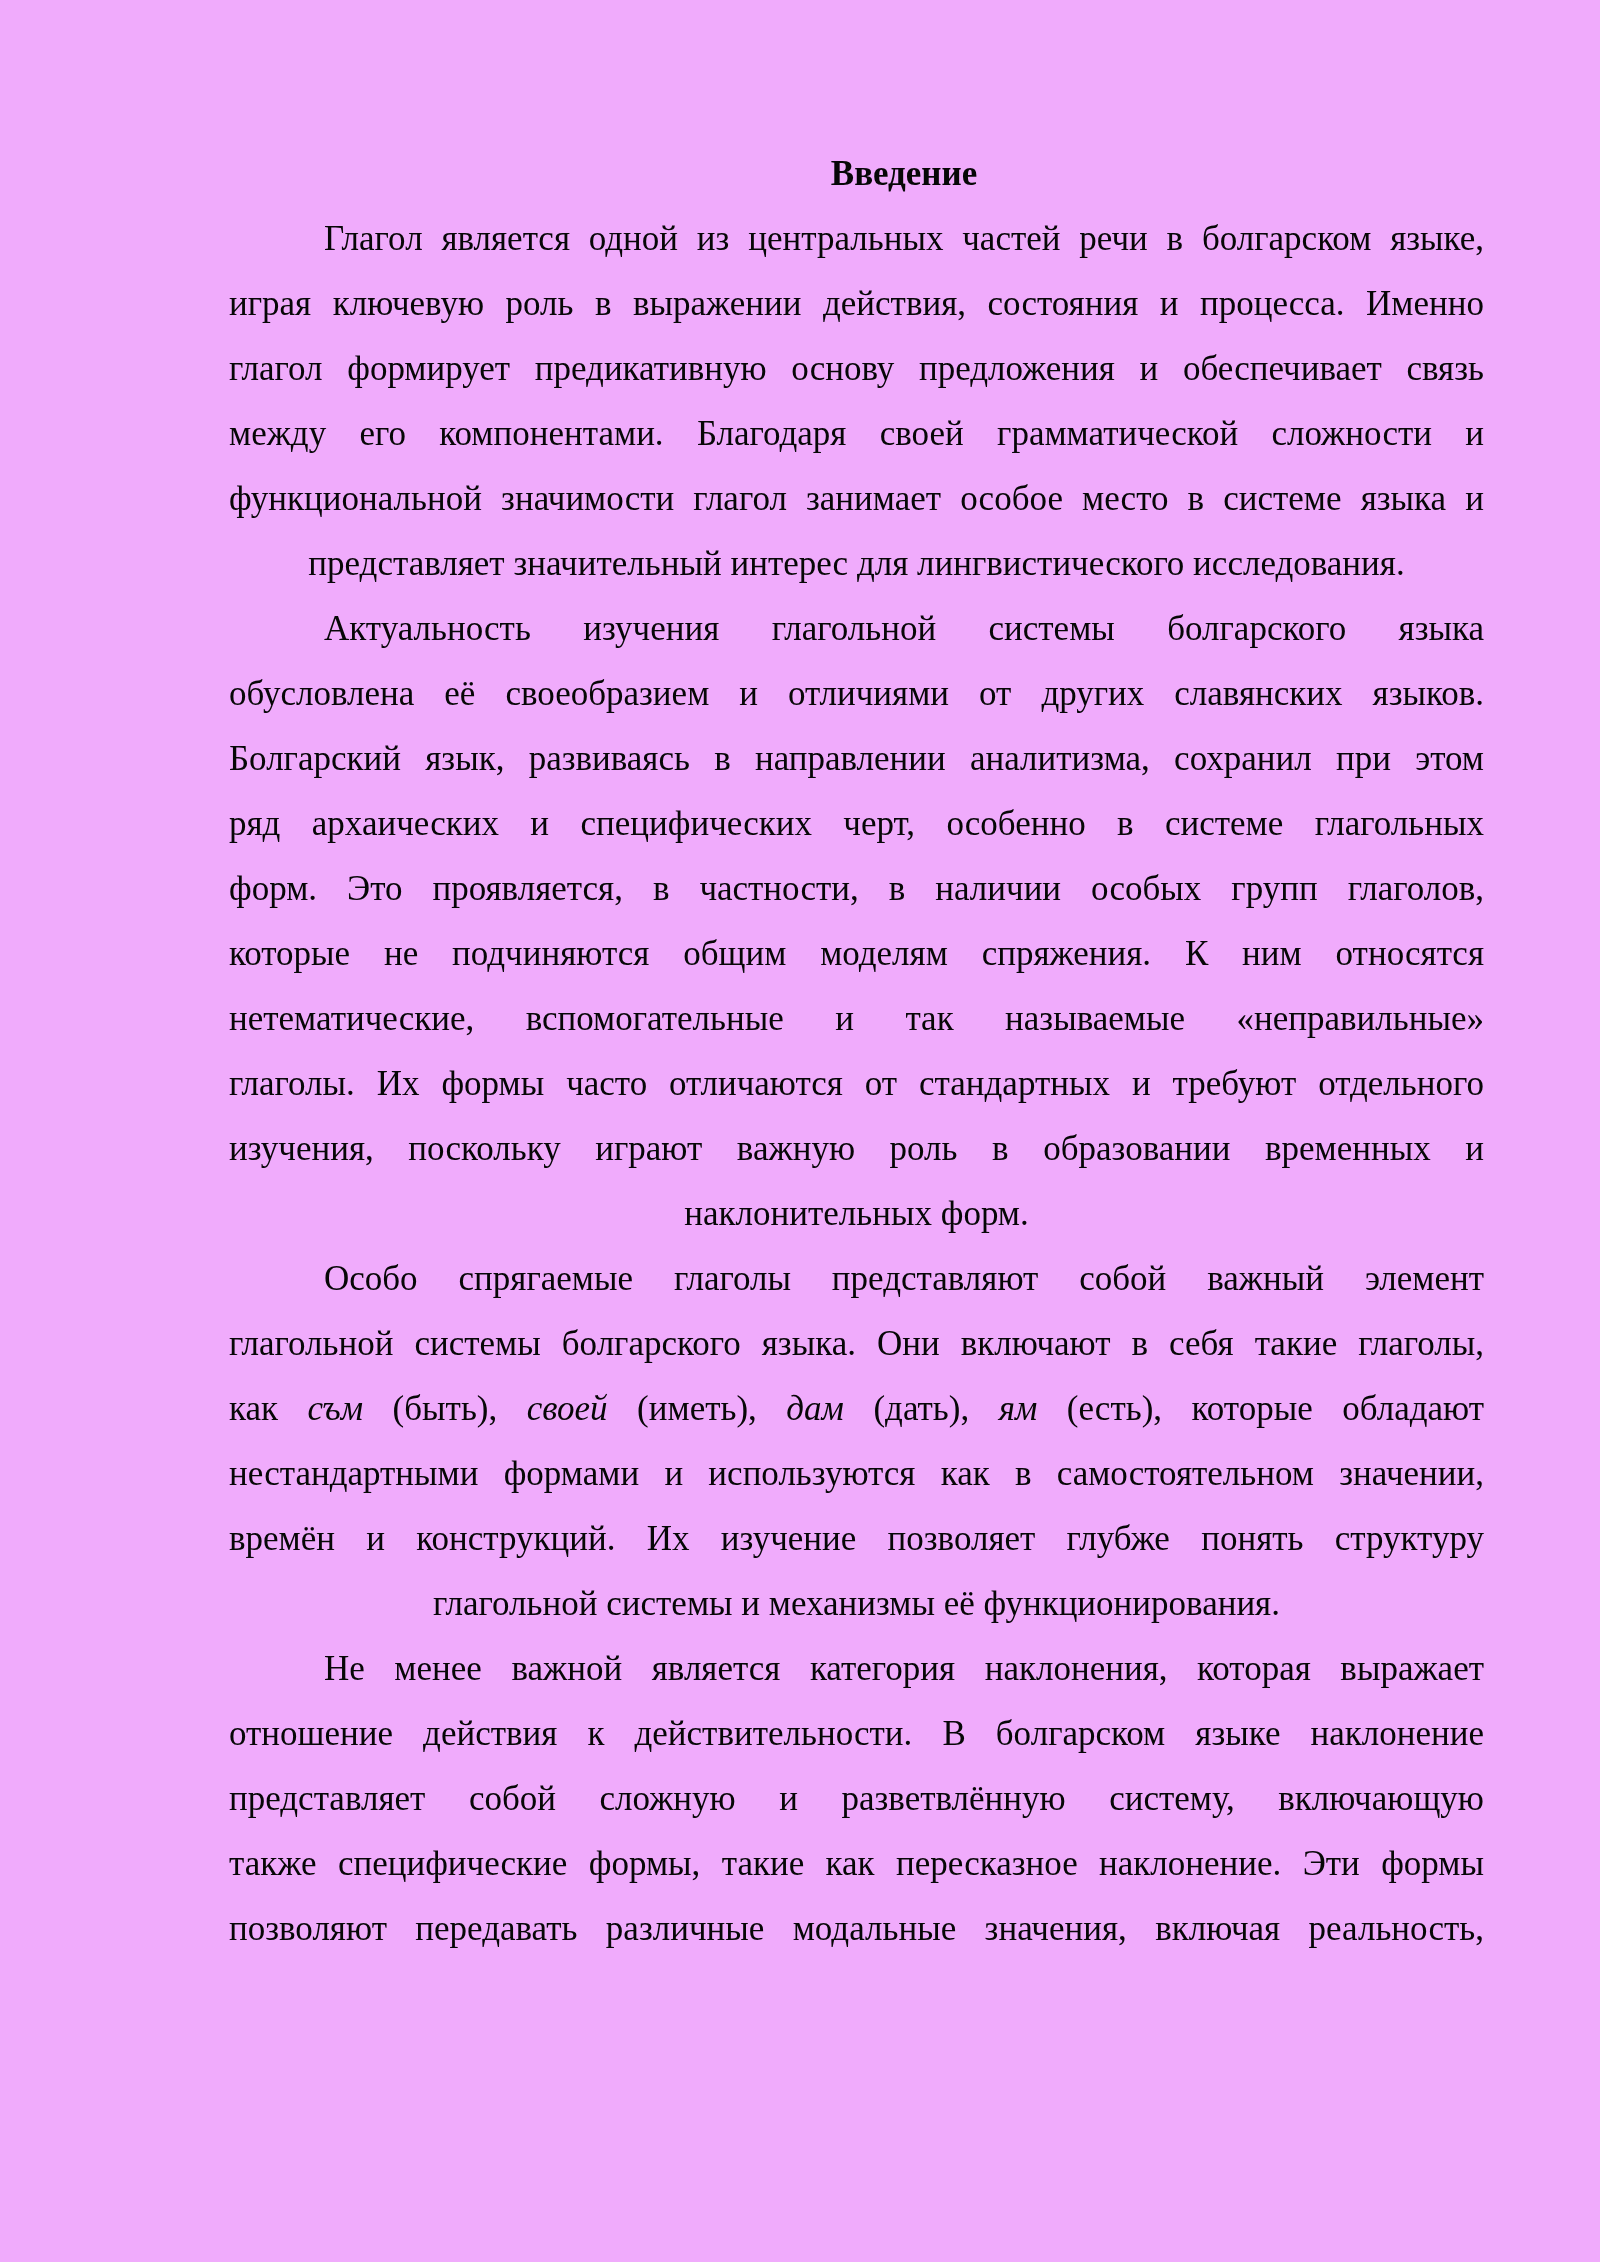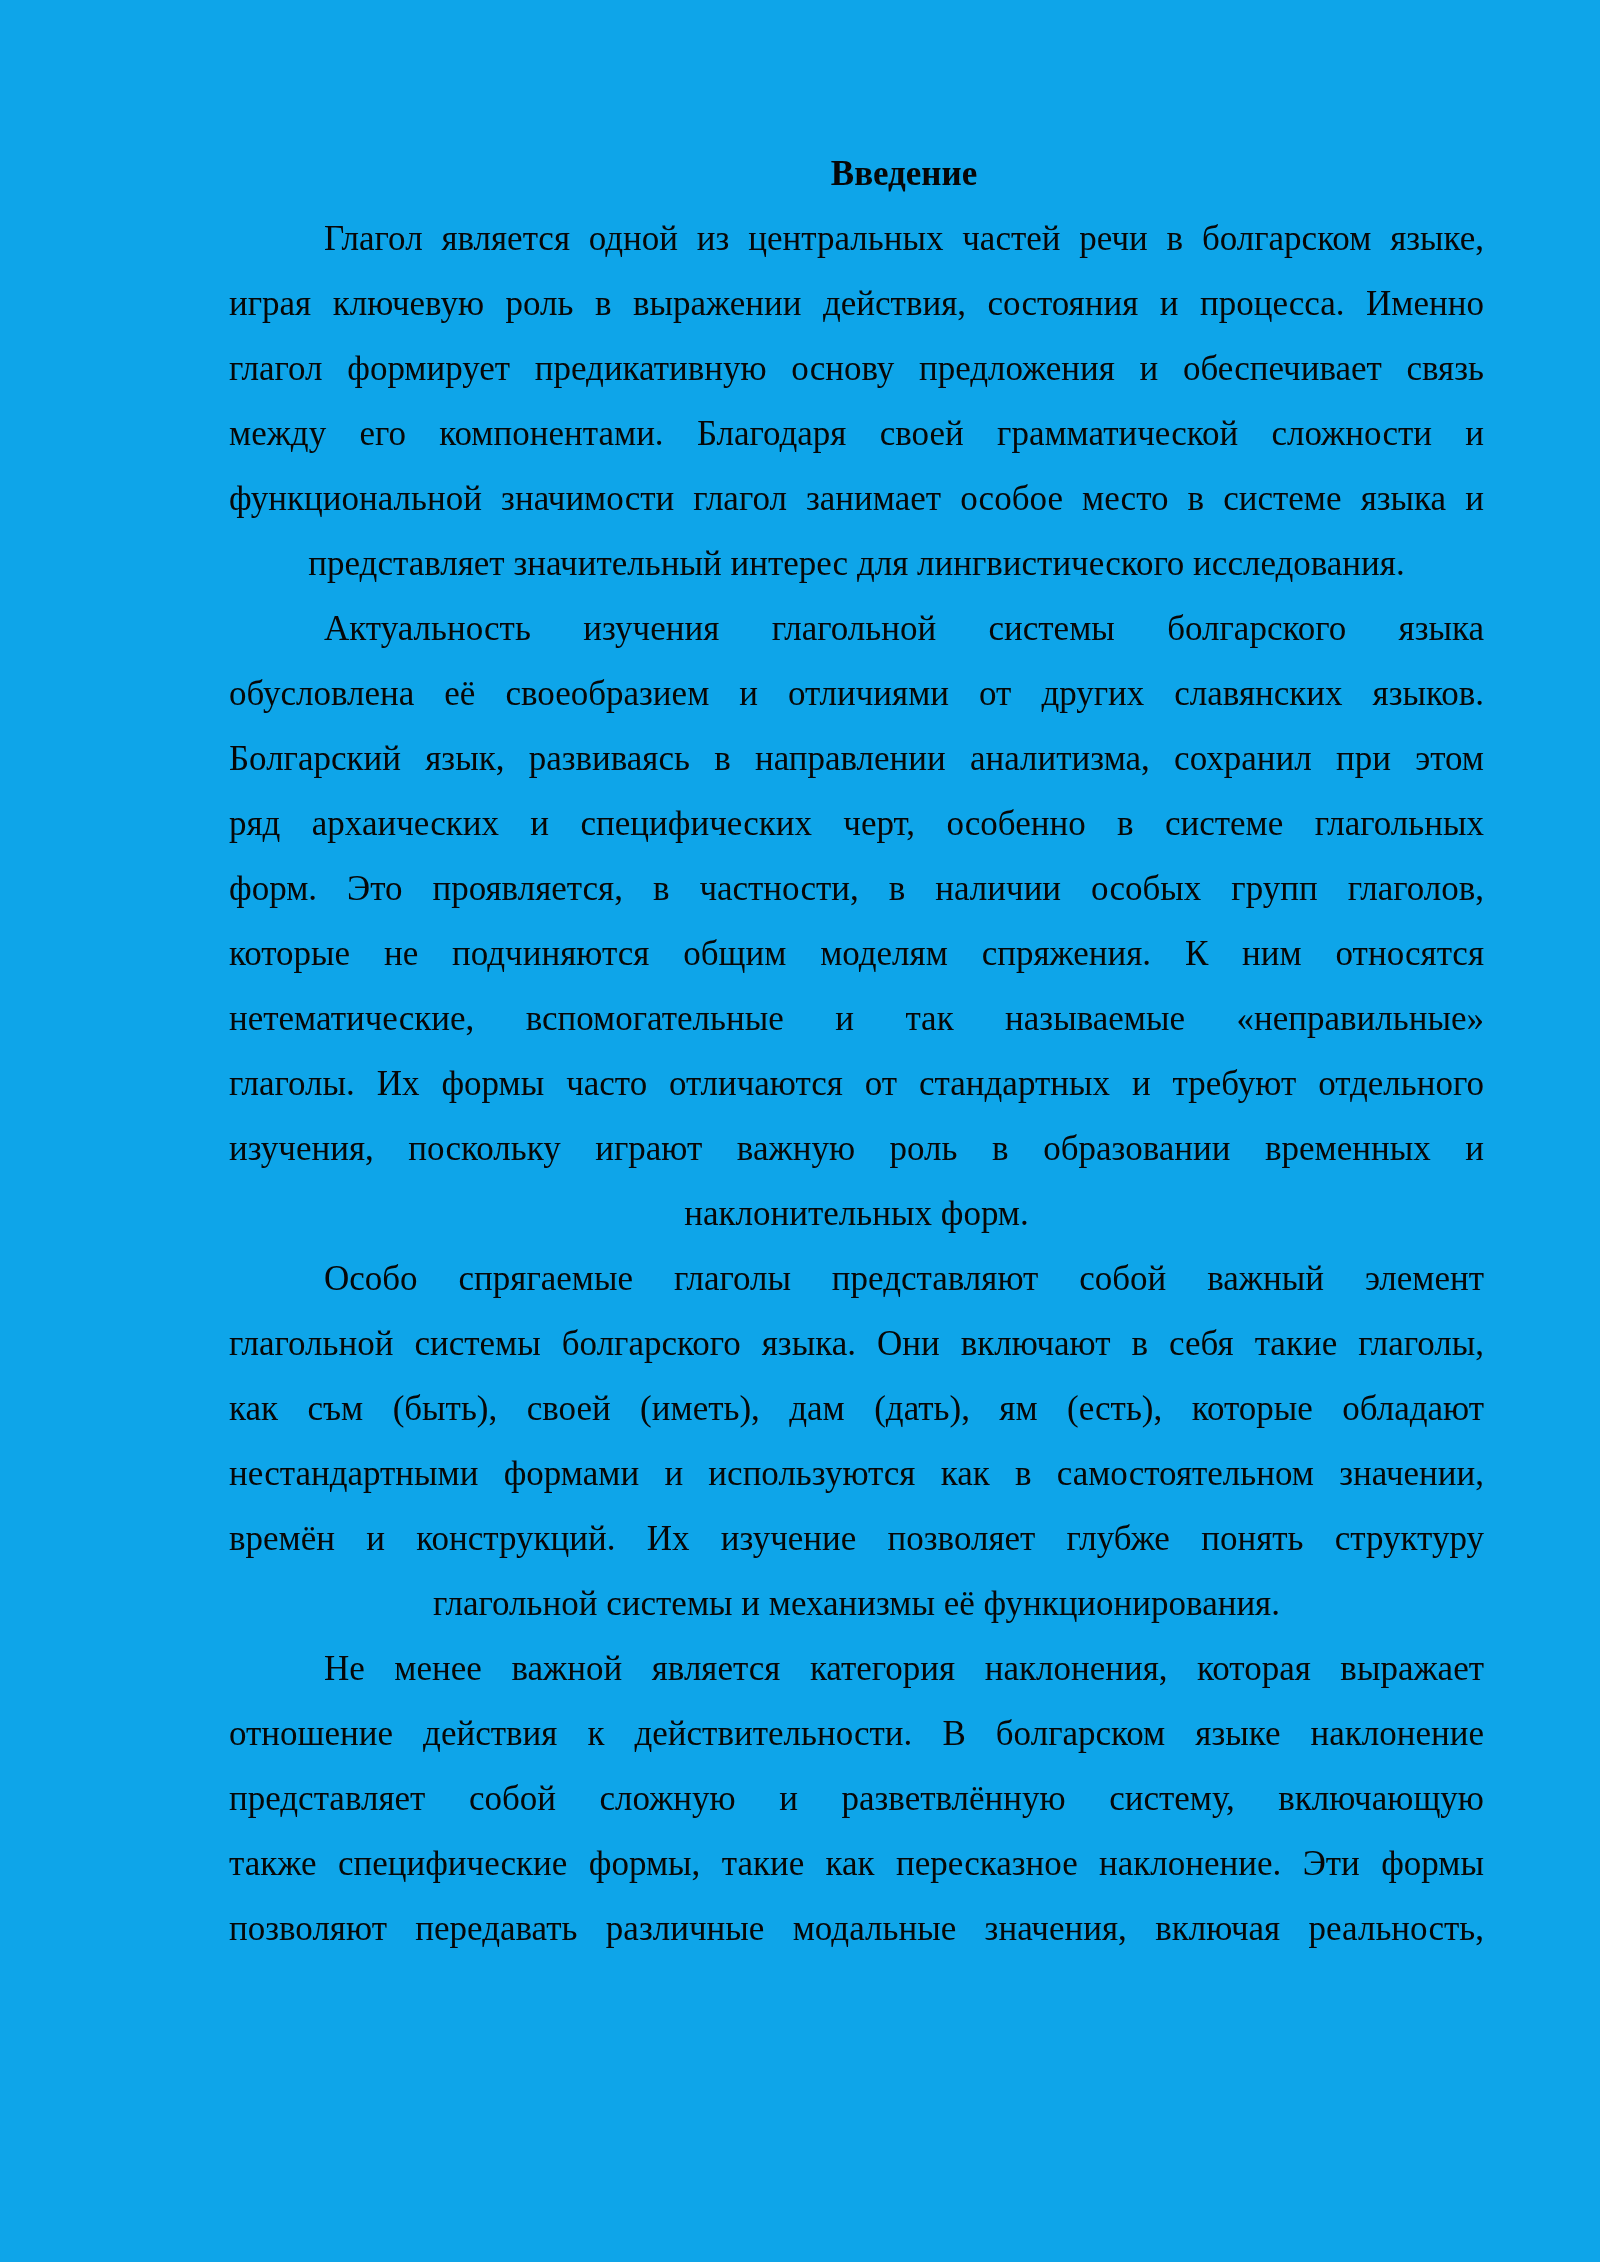--- a/index.html
+++ b/index.html
@@ -4,21 +4,21 @@
 <style>
   html, body {
     margin: 0;
     padding: 0;
     background: #ffffff;
   }
   .page {
     position: relative;
     width: 1600px;
     height: 2262px;
-    background: #0ea5e9;
+    background: #f0abfc;
     font-family: "Liberation Serif", "DejaVu Serif", serif;
     color: #070707;
     overflow: hidden;
   }
   .content {
     position: absolute;
     left: 229px;
     top: 141px;
     width: 1255px;
     font-size: 35px;
@@ -40,20 +40,21 @@
     margin: 0;
     height: 65px;
     font-size: 35px;
     line-height: 65px;
     font-weight: bold;
     text-align: center;
     text-align-last: center;
     text-indent: 95px; 
   }
   .seg.italic {
+    font-style: italic;
   }
 </style>
 </head>
 <body>
 
 <div class="page">
   <div class="content">
     <h1 class="title">Введение</h1>
     <div id="doc-body">
         <div>

